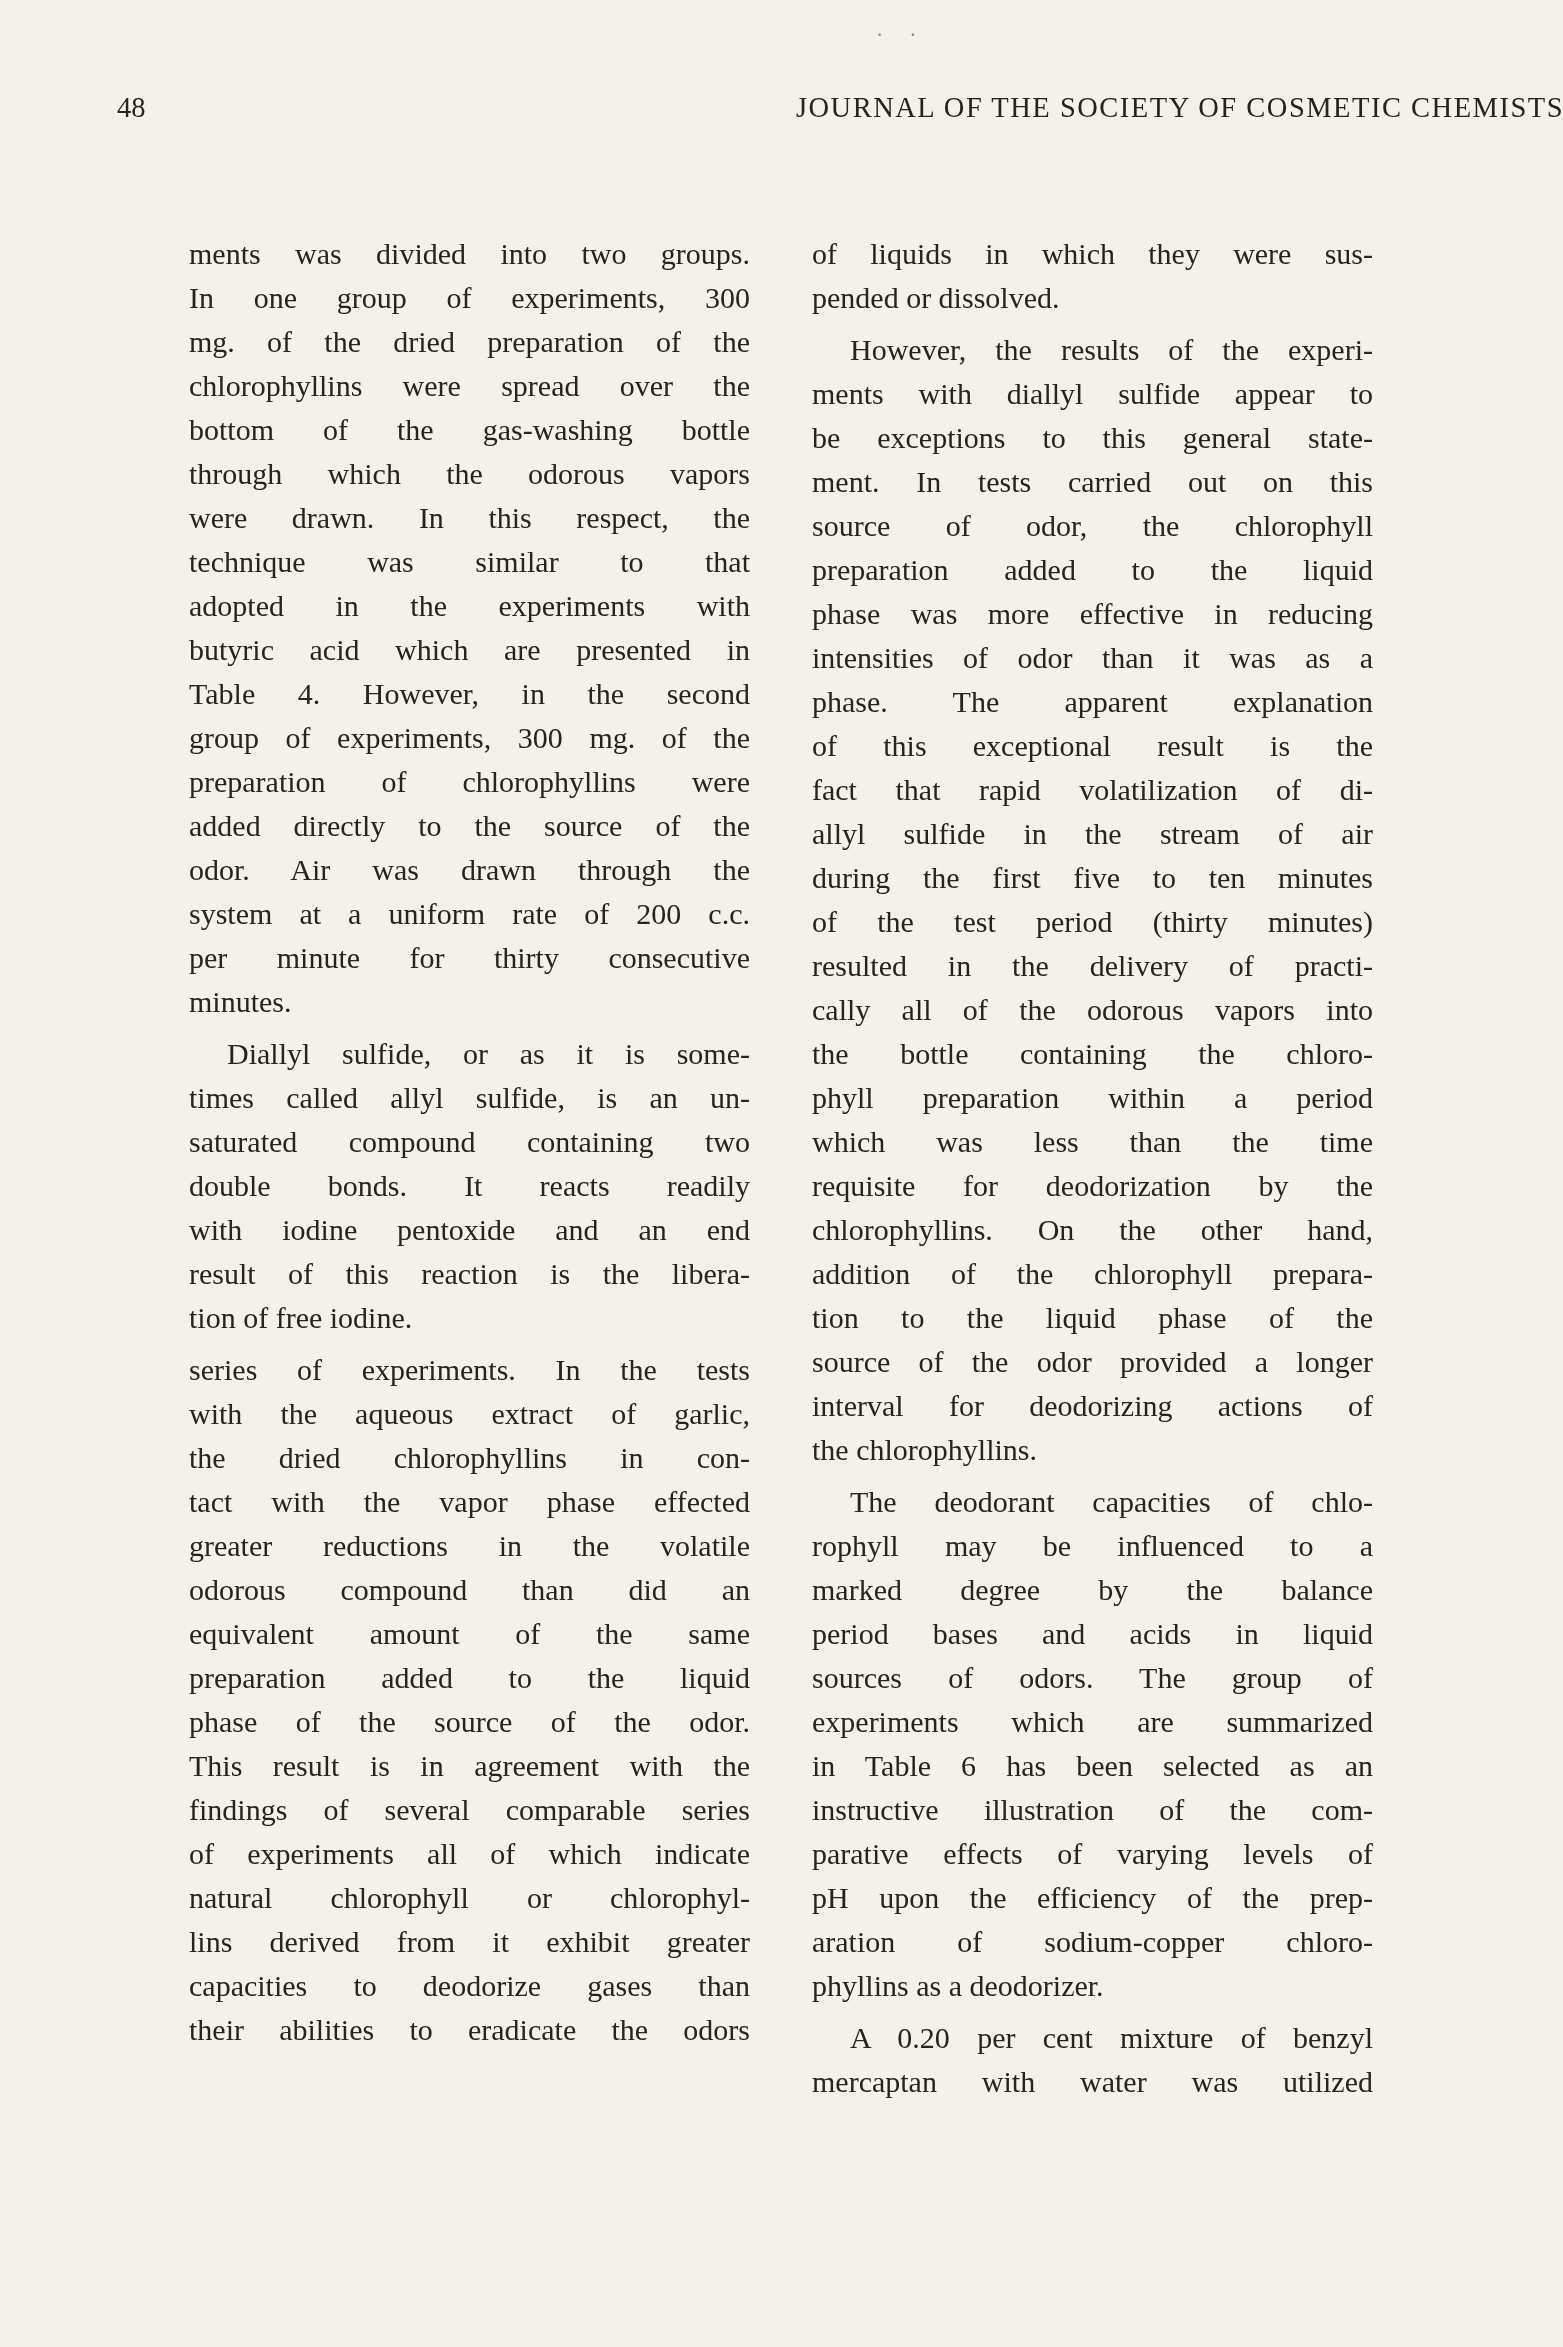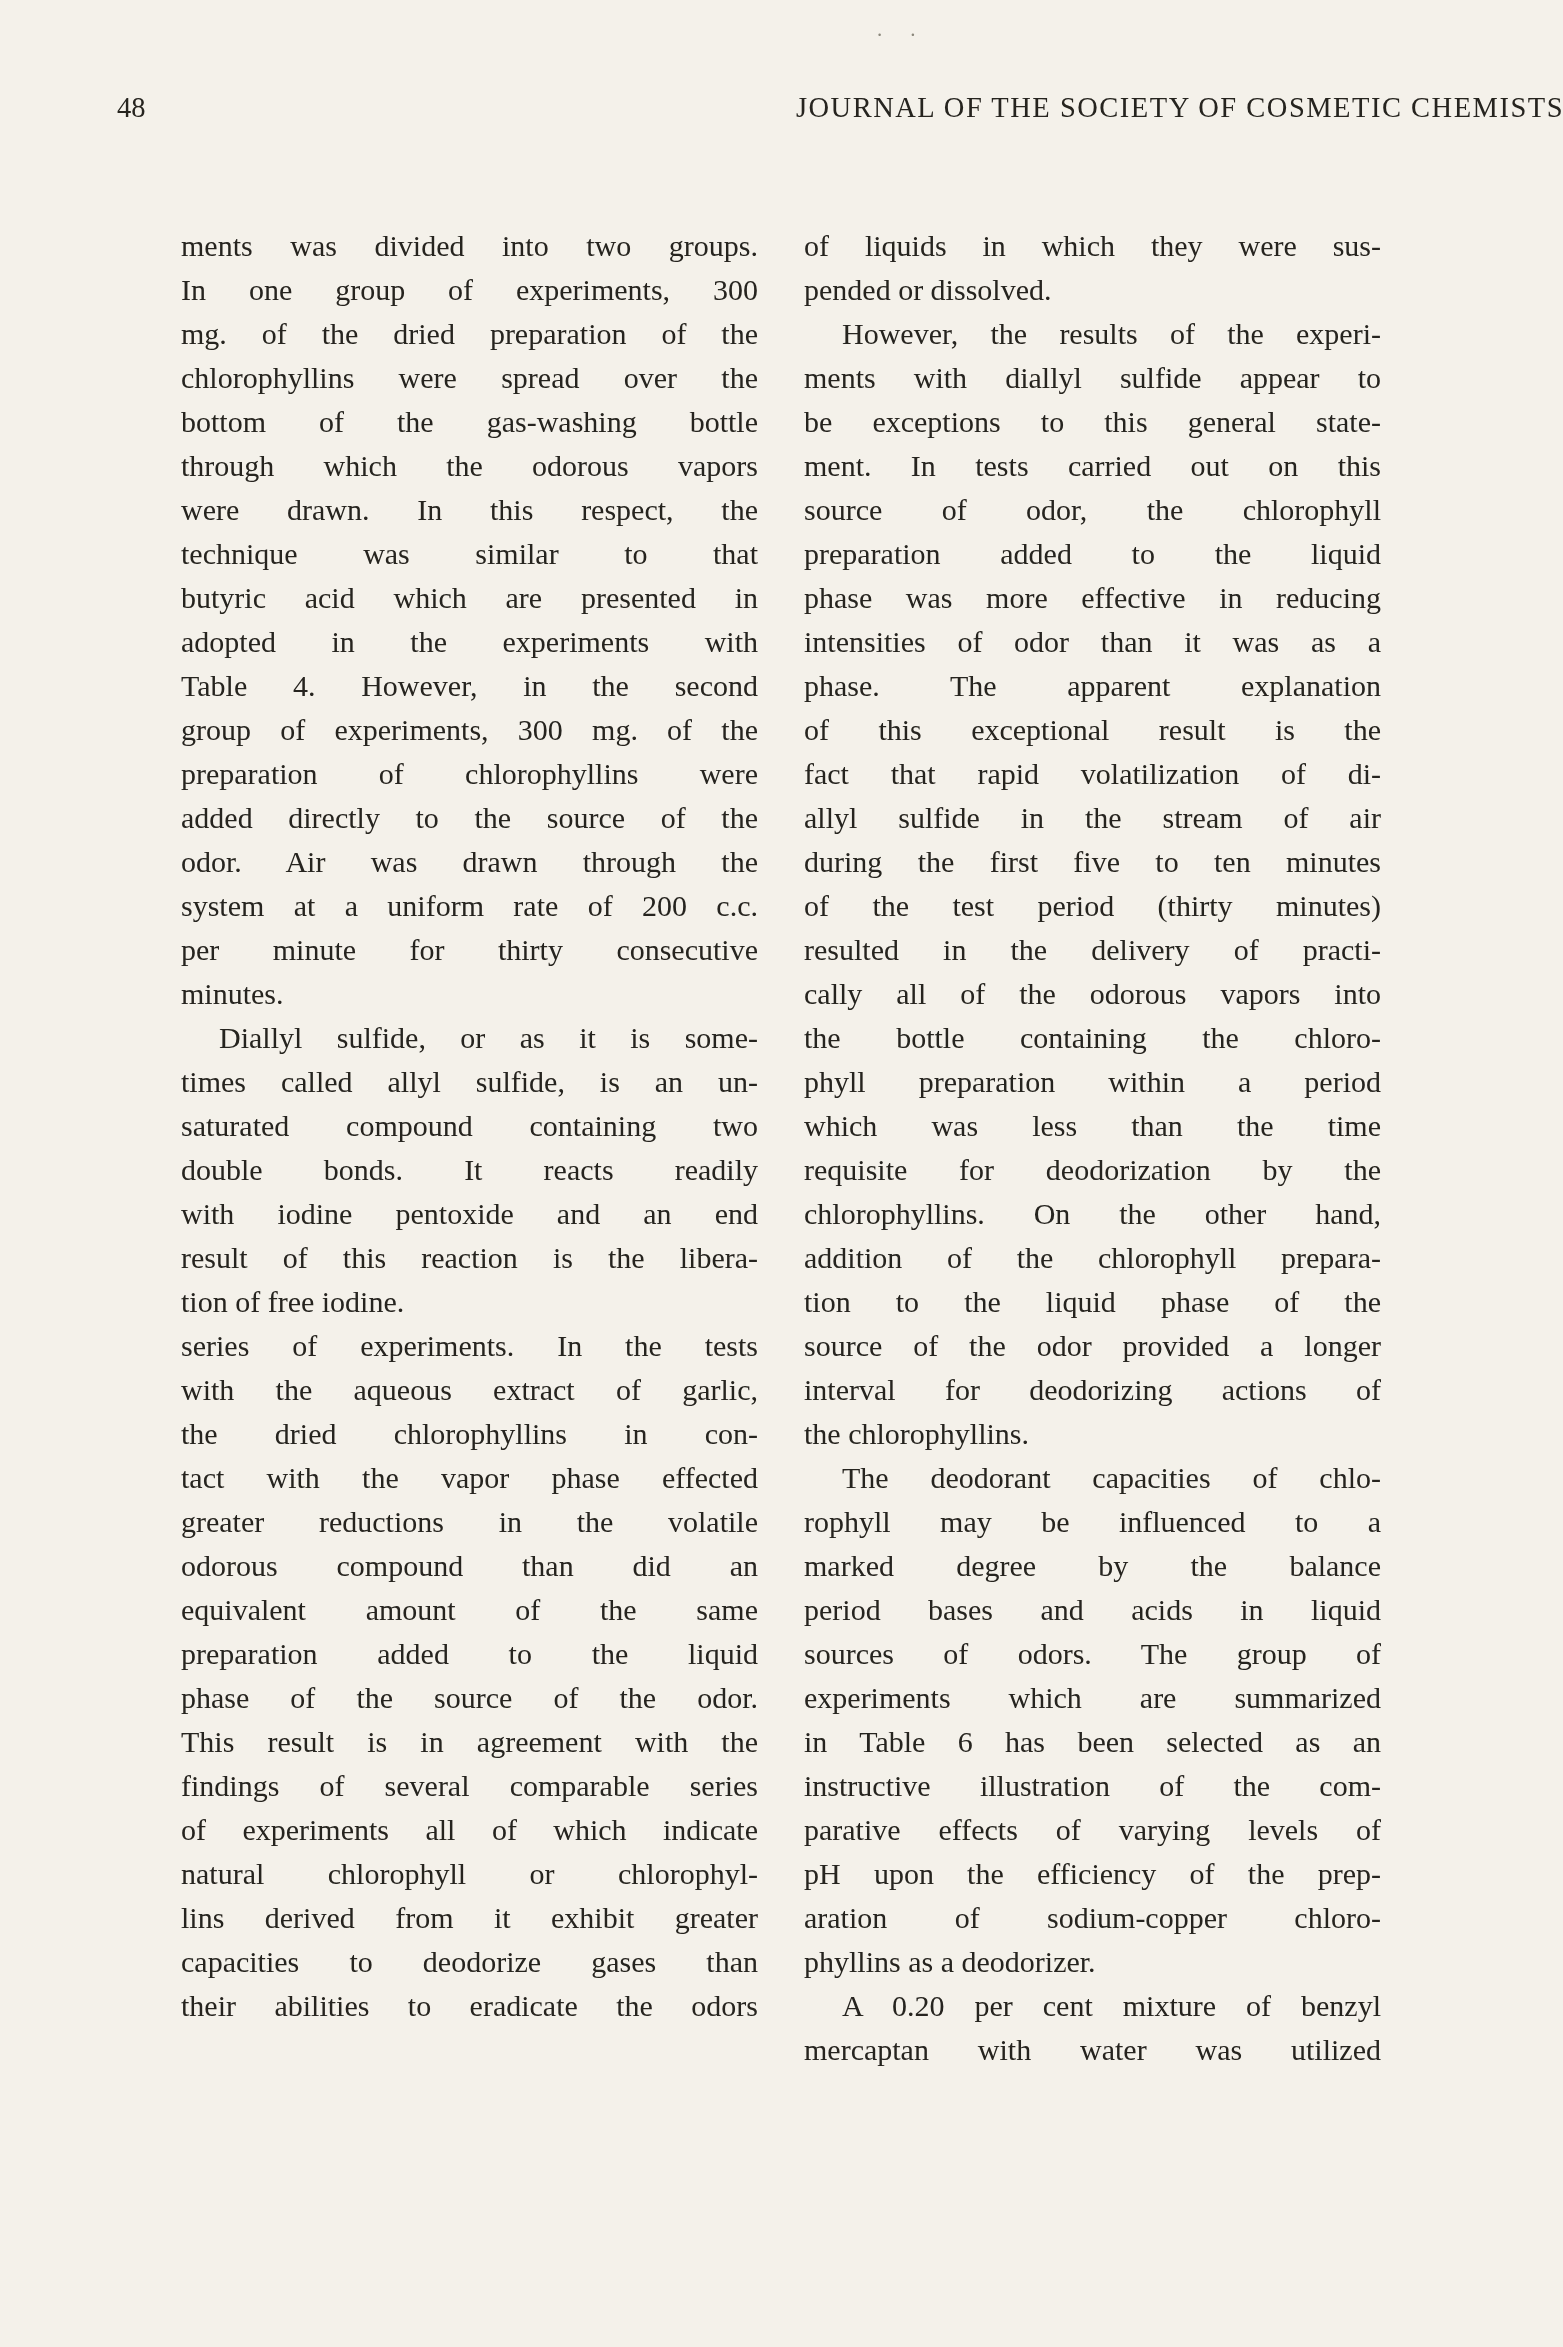--- a/index.html
+++ b/index.html
@@ -46,21 +46,21 @@
     left: 181px;
     display: flex;
     gap: 46px;
   }
   .column {
     width: 577px;
     font-size: 30px;
     line-height: 44px;
   }
   .paragraph {
-    margin: 0;
+    margin: 8px;
   }
   .line {
     text-align: left;
   }
   .line.just {
     text-align: justify;
     text-align-last: justify;
   }
   .line.indent {
     text-indent: 38px;
@@ -81,22 +81,22 @@
     <div class="column">
         <div class="paragraph">
           <div class="line just">ments was divided into two groups.</div>
           <div class="line just">In one group of experiments, 300</div>
           <div class="line just">mg. of the dried preparation of the</div>
           <div class="line just">chlorophyllins were spread over the</div>
           <div class="line just">bottom of the gas-washing bottle</div>
           <div class="line just">through which the odorous vapors</div>
           <div class="line just">were drawn. In this respect, the</div>
           <div class="line just">technique was similar to that</div>
+          <div class="line just">adopted in the experiments with</div>
           <div class="line just">butyric acid which are presented in</div>
-          <div class="line just">adopted in the experiments with</div>
           <div class="line just">Table 4. However, in the second</div>
           <div class="line just">group of experiments, 300 mg. of the</div>
           <div class="line just">preparation of chlorophyllins were</div>
           <div class="line just">added directly to the source of the</div>
           <div class="line just">odor. Air was drawn through the</div>
           <div class="line just">system at a uniform rate of 200 c.c.</div>
           <div class="line just">per minute for thirty consecutive</div>
           <div class="line just">minutes.</div>
         </div>
         <div class="paragraph">

